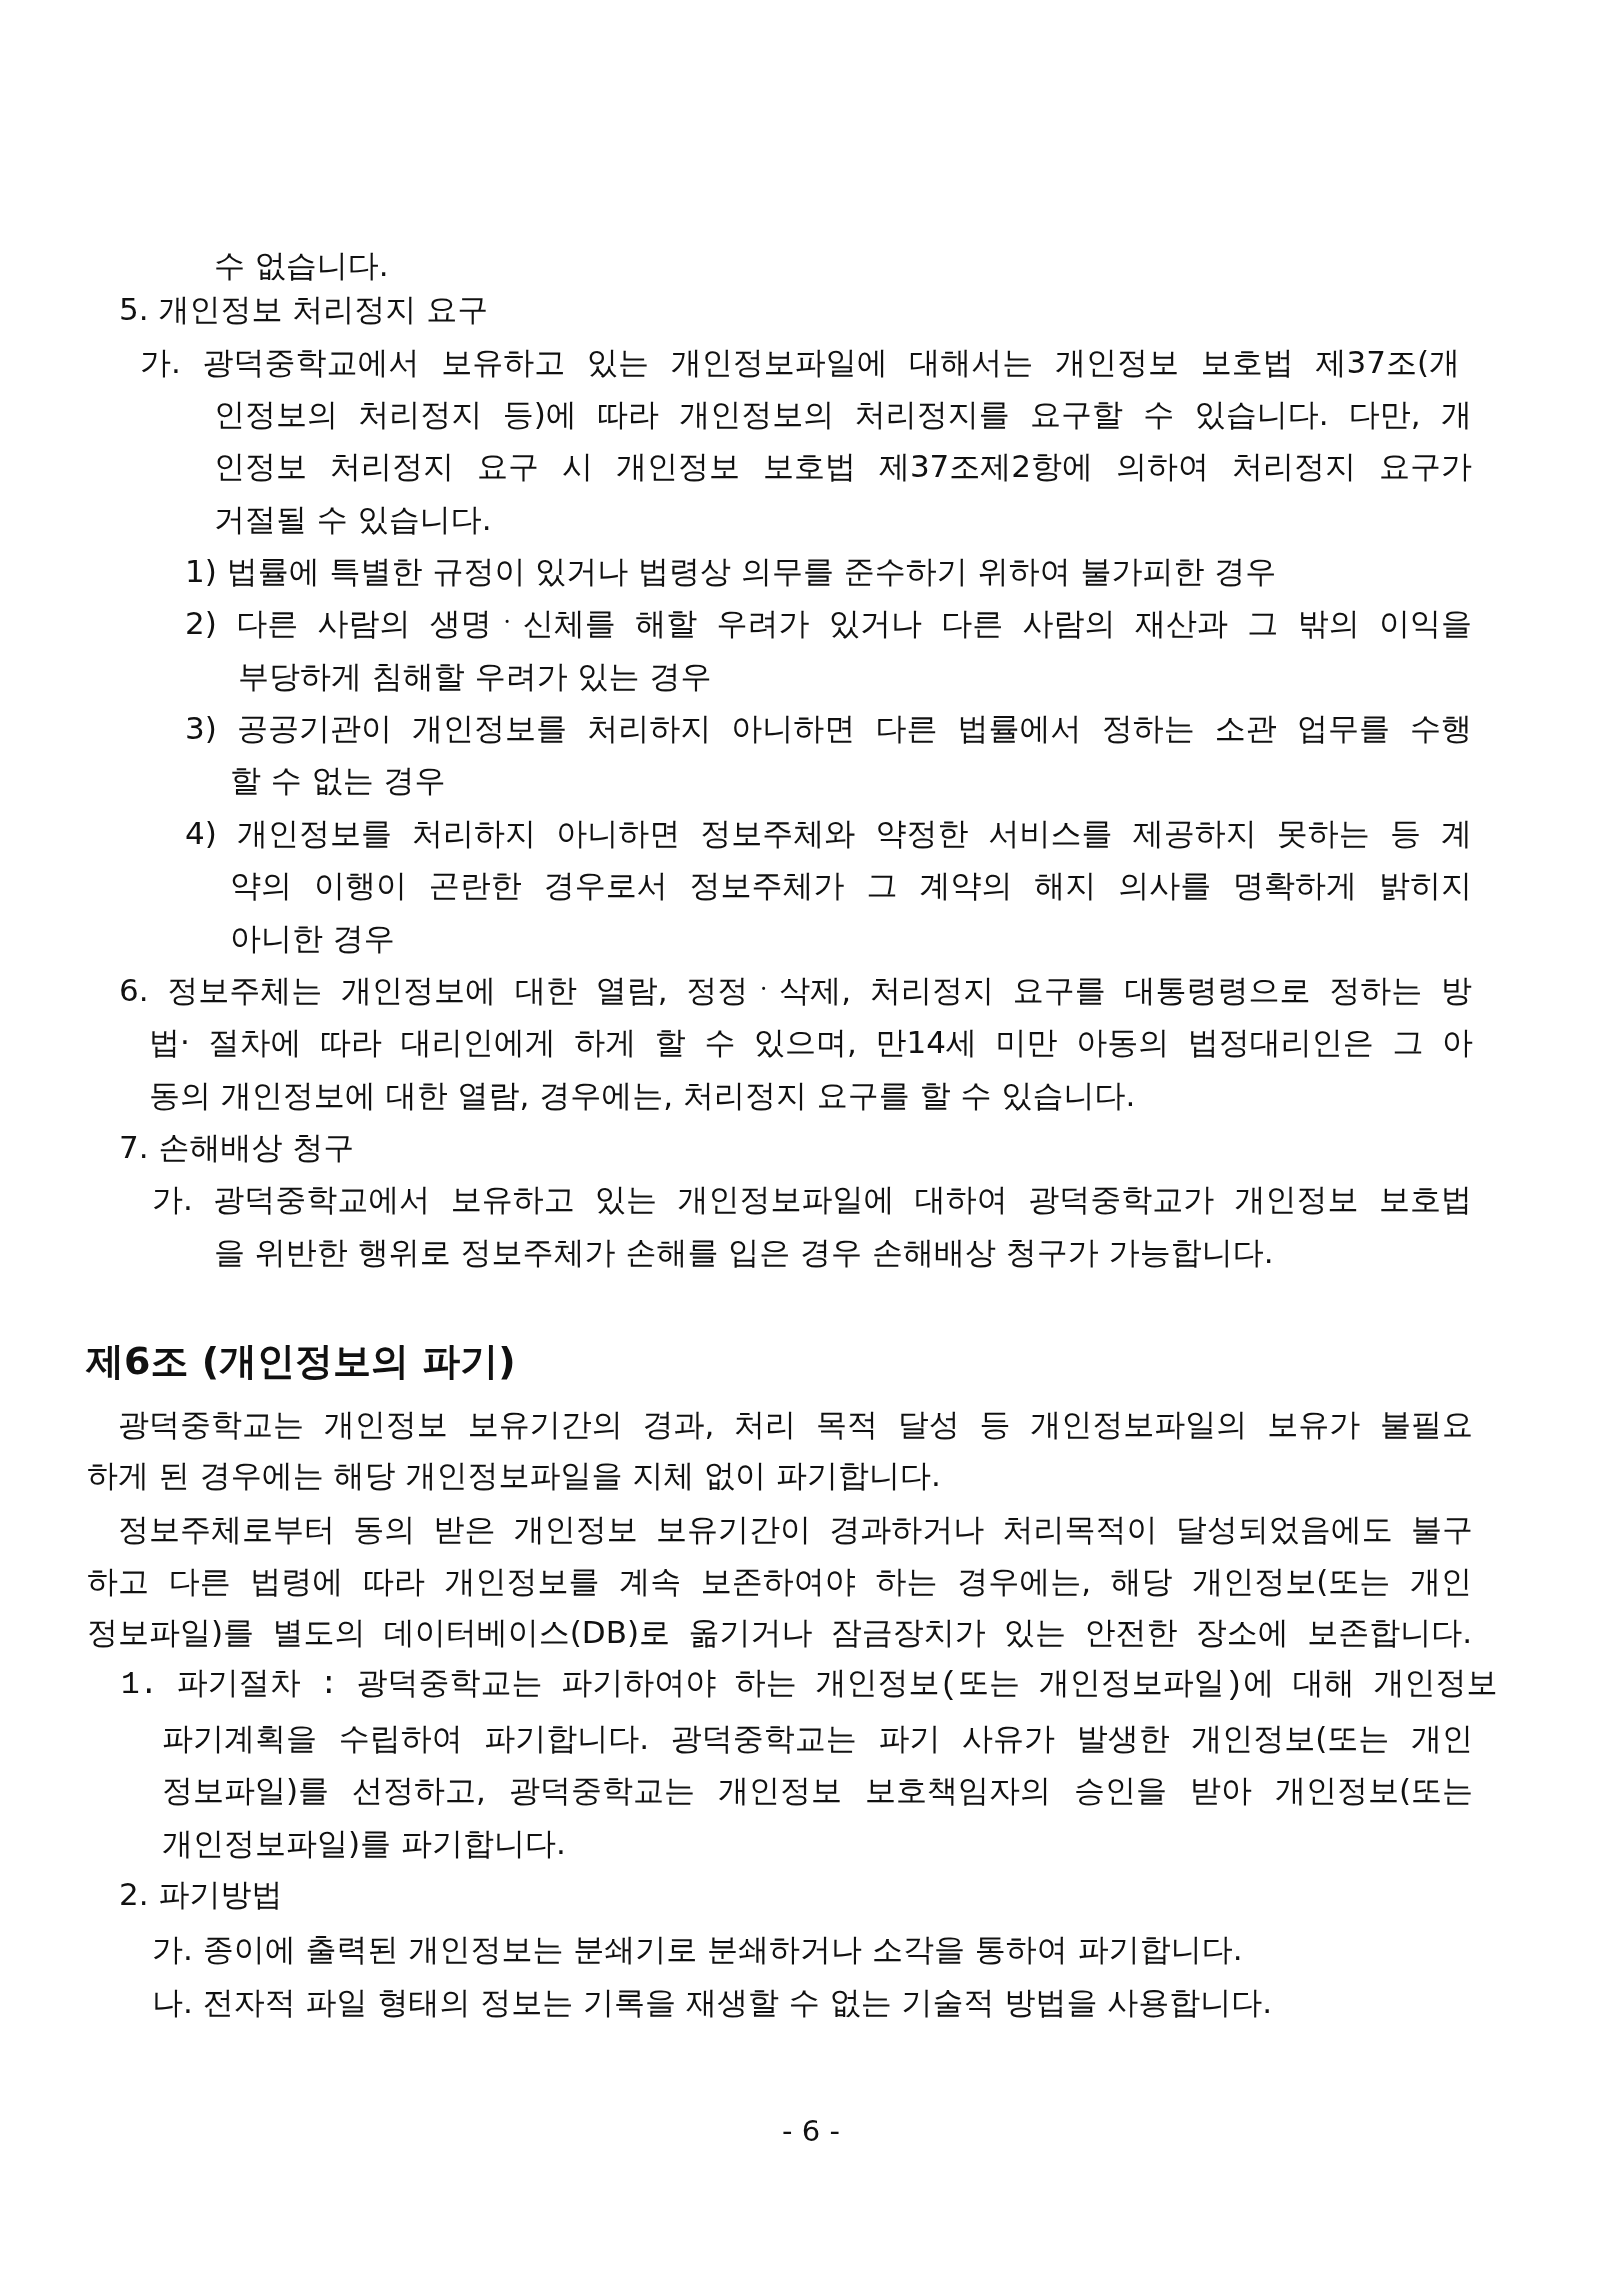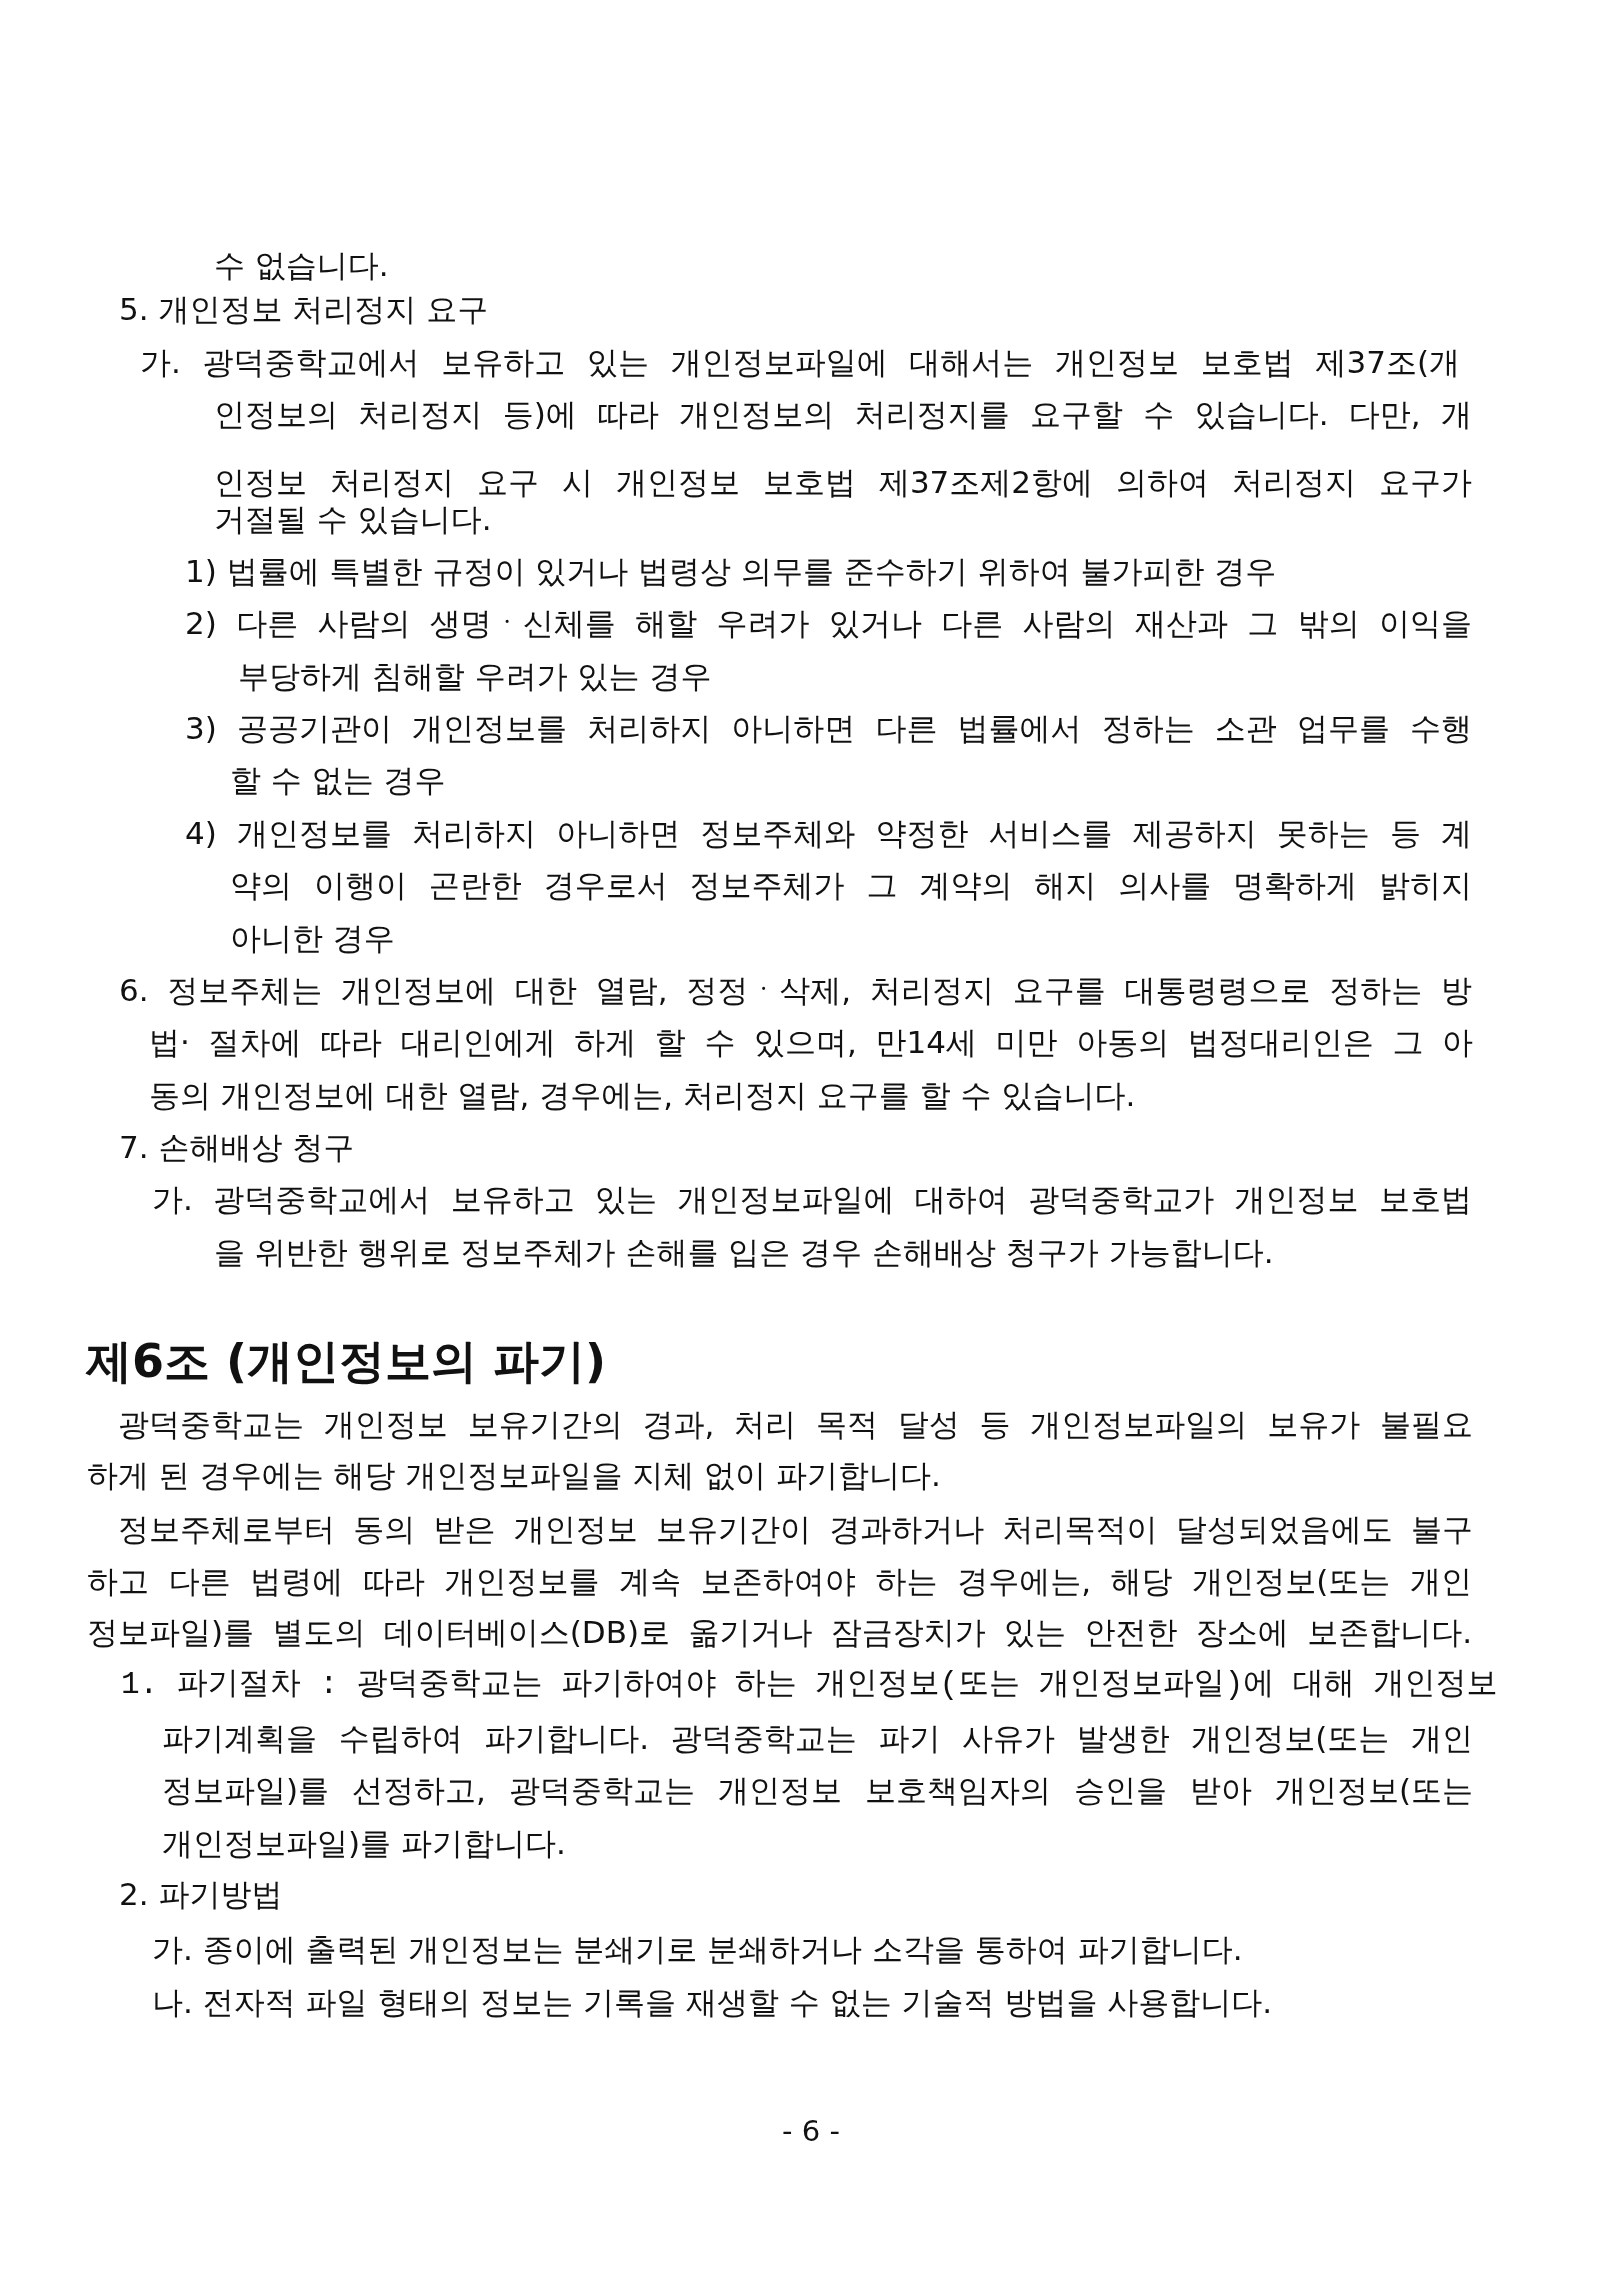--- a/index.html
+++ b/index.html
@@ -1,34 +1,34 @@
 <!DOCTYPE html>
 <html style="font-size:10.5px"><head>
 <meta charset="utf-8">
 <style>
   html, body { margin:0; padding:0; background:#ffffff; }
   body { width:1622px; height:2295px; position:relative; overflow:hidden;
          font-family:"DejaVu Sans","Liberation Sans",sans-serif; color:#111111; }
   .ln { position:absolute; height:52px; line-height:52px; font-size:31px; white-space:nowrap; }
   .just { text-align:justify; text-align-last:justify; }
-  .heading { position:absolute; font-size:46px; font-weight:bold; line-height:59px; height:59px; white-space:nowrap; }
+  .heading { position:absolute; font-size:38px; font-weight:bold; line-height:59px; height:59px; white-space:nowrap; }
   .pagenum { position:absolute; left:0; width:1622px; text-align:center; font-size:29px; line-height:39px; }
 </style>
 </head>
 <body>
 
 <div>
 
   <div class="ln" style="left:214px;top:231px;margin-top:8px;">수 없습니다.</div>
 
   <div class="ln" style="left:119px;top:283px;">5. 개인정보 처리정지 요구</div>
 
   <div class="ln just" style="left:140px;top:336px;width:1320px;">가. 광덕중학교에서 보유하고 있는 개인정보파일에 대해서는 개인정보 보호법 제37조(개</div>
   <div class="ln just" style="left:214px;top:388px;width:1258px;">인정보의 처리정지 등)에 따라 개인정보의 처리정지를 요구할 수 있습니다. 다만, 개</div>
-  <div class="ln just" style="left:214px;top:456px;width:1258px;">인정보 처리정지 요구 시 개인정보 보호법 제37조제2항에 의하여 처리정지 요구가</div>
+  <div class="ln just" style="left:214px;top:440px;width:1258px;">인정보 처리정지 요구 시 개인정보 보호법 제37조제2항에 의하여 처리정지 요구가</div>
   <div class="ln" style="left:214px;top:493px;">거절될 수 있습니다.</div>
 
   <div class="ln" style="left:185px;top:545px;">1) 법률에 특별한 규정이 있거나 법령상 의무를 준수하기 위하여 불가피한 경우</div>
 
   <div class="ln just" style="left:185px;top:597px;width:1287px;">2) 다른 사람의 생명ㆍ신체를 해할 우려가 있거나 다른 사람의 재산과 그 밖의 이익을</div>
   <div class="ln" style="left:238px;top:650px;">부당하게 침해할 우려가 있는 경우</div>
 
   <div class="ln just" style="left:185px;top:702px;width:1287px;">3) 공공기관이 개인정보를 처리하지 아니하면 다른 법률에서 정하는 소관 업무를 수행</div>
   <div class="ln" style="left:230px;top:754px;">할 수 없는 경우</div>
 

